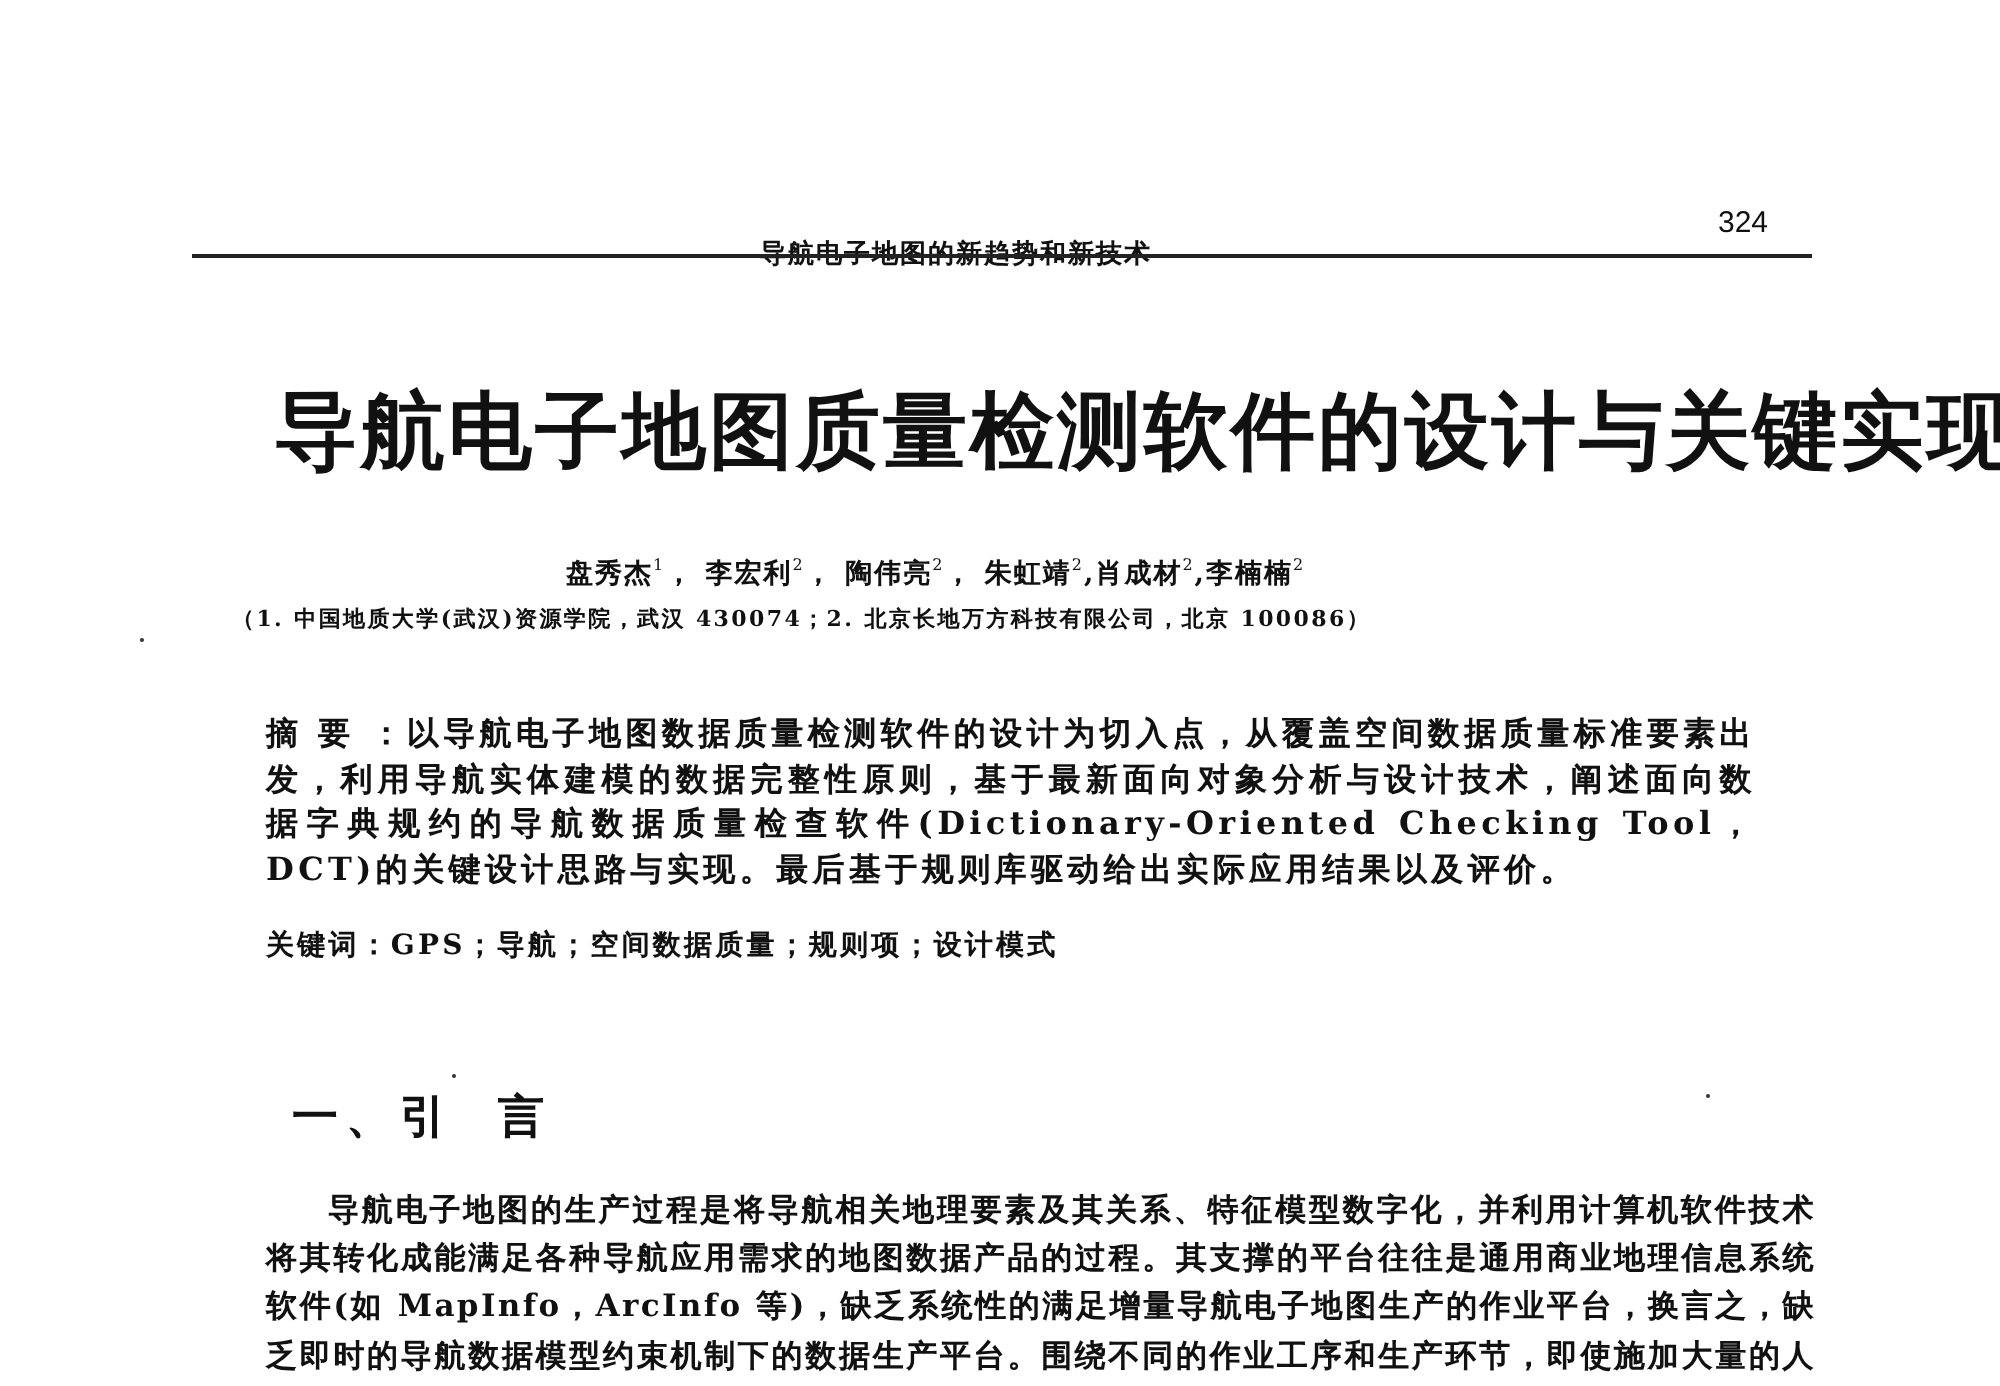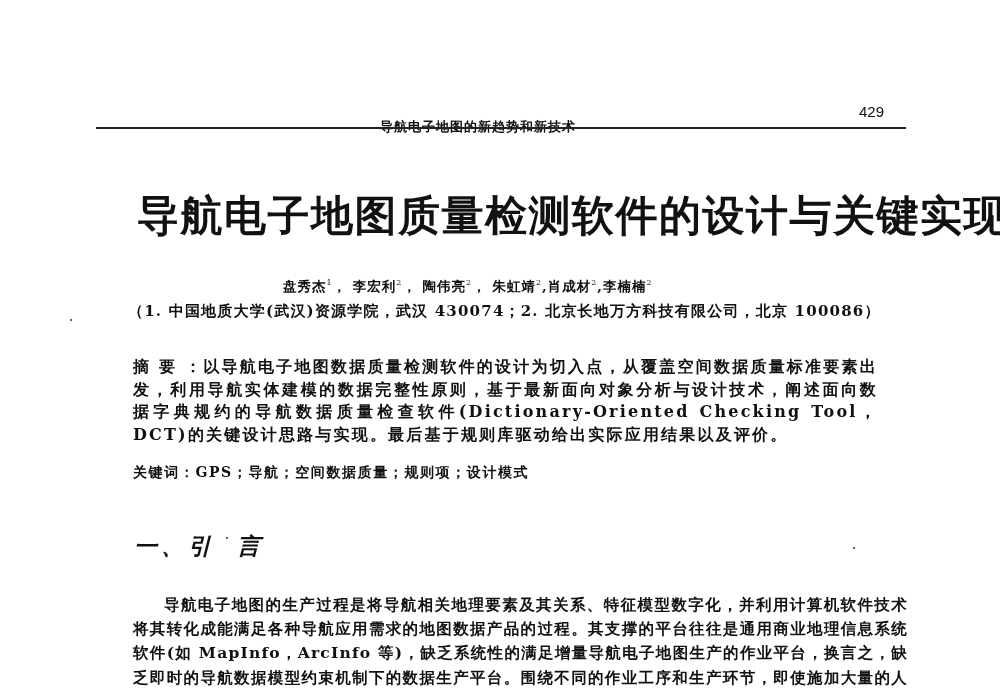--- a/index.html
+++ b/index.html
@@ -7,39 +7,39 @@
          font-family: "DejaVu Serif", "Liberation Serif", serif; color: #111; }
   .abs { position: absolute; white-space: nowrap; }
   .running-title { left: 380px; top: 103px; font-size: 13px; font-weight: bold;
                    letter-spacing: 1px; font-family: "DejaVu Sans", sans-serif; margin-top: 15px; }
   .page-number { left: 859px; top: 103px; font-size: 15px; font-family: "Liberation Sans", sans-serif; }
   .header-rule { left: 96px; top: 127px; width: 810px; height: 2px; background: #222; }
   .paper-title { left: 137px; top: 188px; font-size: 42px; font-weight: bold;
                  letter-spacing: 1.5px; font-family: "DejaVu Sans", sans-serif; }
   .authors { left: 283px; top: 278px; font-size: 13.5px; font-weight: bold; letter-spacing: 1px; text-align: center; }
   .authors sup { font-size: 8px; vertical-align: 6px; font-weight: normal; }
-  .affil { left: 128px; top: 302px; font-size: 15px; font-weight: bold; letter-spacing: 1.2px; }
+  .affil { left: 116px; top: 302px; font-size: 11px; font-weight: bold; letter-spacing: 1.2px; }
   .abstract { left: 133px; top: 356px; width: 745px; font-size: 16px; line-height: 22.5px;
               font-weight: bold; white-space: normal; text-align: justify; letter-spacing: 2.2px; }
   .abstract .label { font-weight: 900; letter-spacing: 10px; }
   .keywords { left: 133px; top: 464px; font-size: 14px; font-weight: bold; letter-spacing: 1.6px; }
   .keywords .label { font-weight: 900; }
   .section-heading { left: 134px; top: 531px; font-size: 23px; font-weight: bold;
                      font-family: "DejaVu Sans", sans-serif; letter-spacing: 4px; }
   .section-heading .gap { display: inline-block; width: 22px; }
   .body-text { left: 133px; top: 593px; width: 775px; font-size: 15.5px; line-height: 24.2px;
                font-weight: bold; white-space: normal; text-align: justify; letter-spacing: 1.2px; }
   .body-text .para { text-indent: 2em; }
   .speck { width: 2px; height: 2px; background: #333; border-radius: 1px; }
 </style>
 </head>
 <body>
 
 <div class="abs running-title">导航电子地图的新趋势和新技术</div>
-<div class="abs page-number">429</div>
+<div class="abs page-number">324</div>
 <div class="abs header-rule"></div>
 
 <h1 class="abs paper-title" style="margin:0;">导航电子地图质量检测软件的设计与关键实现</h1>
 
 <div class="abs authors">
   <span>盘秀杰</span><sup>1</sup><span>，</span>
   <span>李宏利</span><sup>2</sup><span>，</span>
   <span>陶伟亮</span><sup>2</sup><span>，</span>
   <span>朱虹靖</span><sup>2</sup><span>,</span><span>肖成材</span><sup>2</sup><span>,</span><span>李楠楠</span><sup>2</sup>
 </div>
@@ -48,21 +48,21 @@
 <div class="abs affil">（1. 中国地质大学(武汉)资源学院，武汉  430074；2. 北京长地万方科技有限公司，北京  100086）</div>
 
 <div class="abs abstract">
   <span class="label">摘要</span><span>：</span><span>以导航电子地图数据质量检测软件的设计为切入点，从覆盖空间数据质量标准要素出发，利用导航实体建模的数据完整性原则，基于最新面向对象分析与设计技术，阐述面向数据字典规约的导航数据质量检查软件(Dictionary-Oriented Checking Tool，DCT)的关键设计思路与实现。最后基于规则库驱动给出实际应用结果以及评价。</span>
 </div>
 
 <div class="abs keywords">
   <span class="label">关键词</span><span>：</span><span>GPS；导航；空间数据质量；规则项；设计模式</span>
 </div>
 
-<h2 class="abs section-heading" style="margin:0;font-style:italic;">
+<h2 class="abs section-heading" style="margin:12px;">
   <span>一、引</span><span class="gap"></span><span>言</span>
 </h2>
 <div class="abs speck" style="left:226px; top:537px;"></div>
 <div class="abs speck" style="left:853px; top:547px;"></div>
 
 <div class="abs body-text">
   <p class="para" style="margin:0;">导航电子地图的生产过程是将导航相关地理要素及其关系、特征模型数字化，并利用计算机软件技术将其转化成能满足各种导航应用需求的地图数据产品的过程。其支撑的平台往往是通用商业地理信息系统软件(如 MapInfo，ArcInfo 等)，缺乏系统性的满足增量导航电子地图生产的作业平台，换言之，缺乏即时的导航数据模型约束机制下的数据生产平台。围绕不同的作业工序和生产环节，即使施加大量的人力</p>
 </div>
 
 </body></html>

